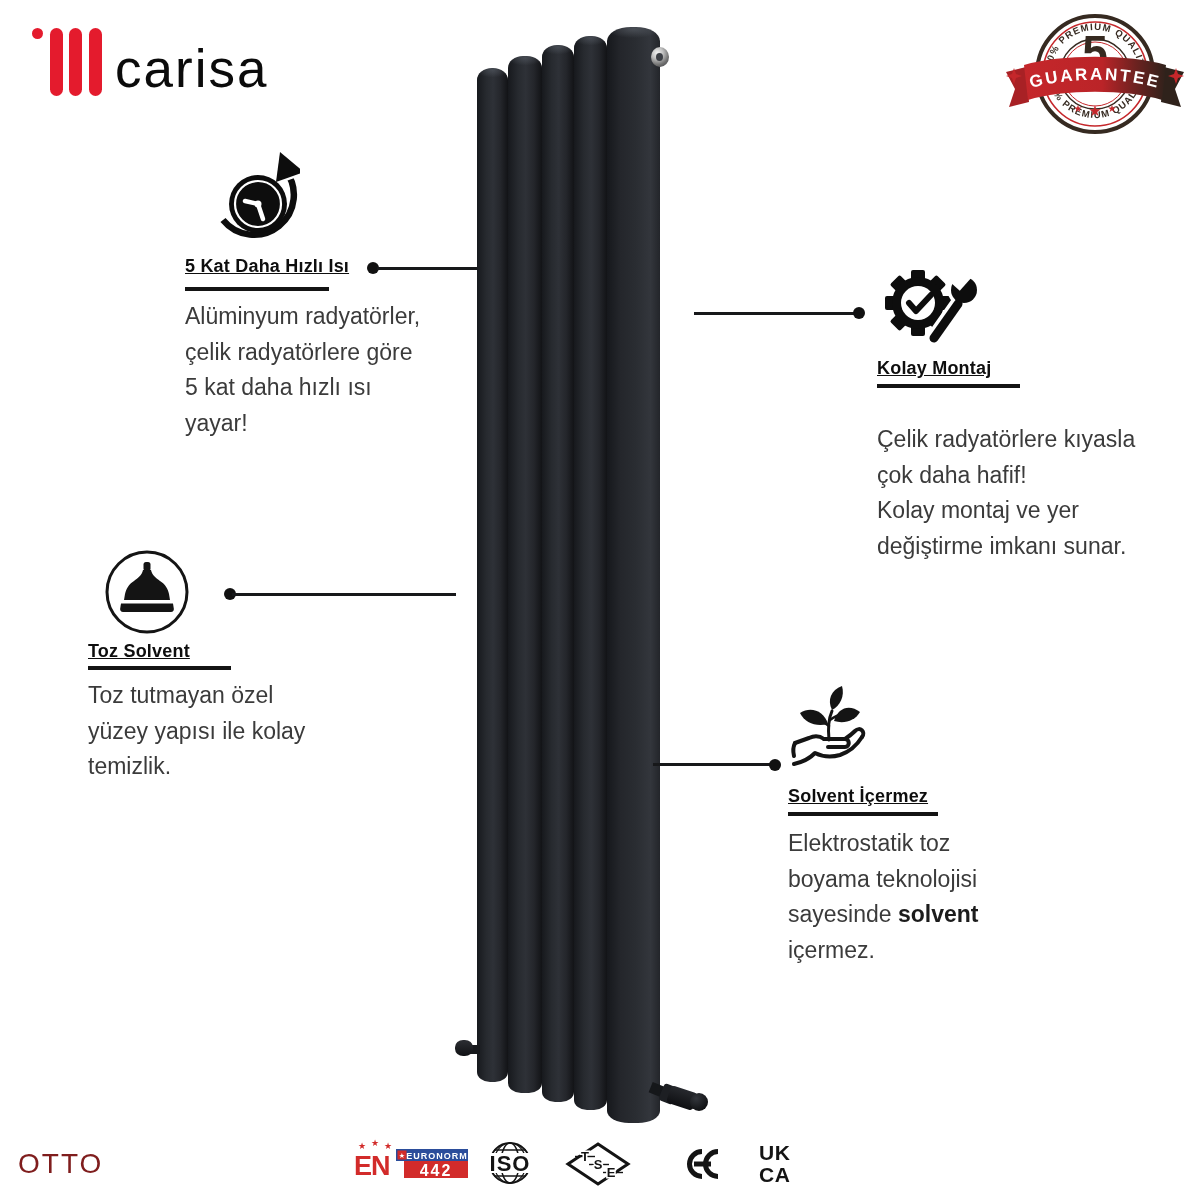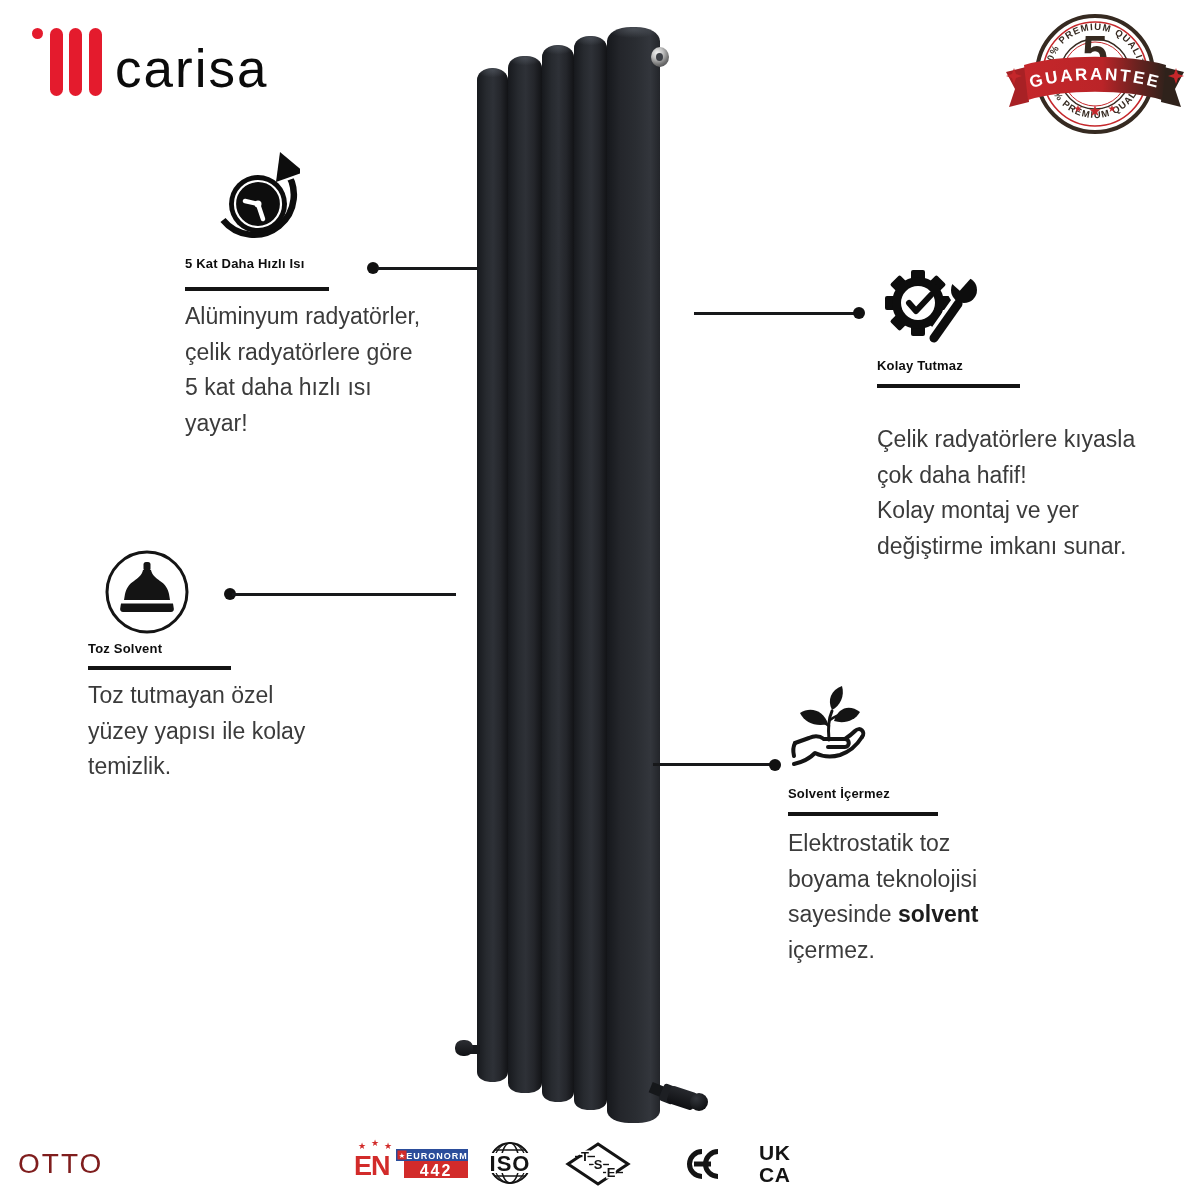--- a/index.html
+++ b/index.html
@@ -40,21 +40,21 @@
   .valve-bl { position:absolute; left:455px; top:1040px; width:18px; height:16px; border-radius:45%;
       background: linear-gradient(180deg,#2c2e33 0%, #101114 100%); }
   .valve-br-stem { position:absolute; left:650px; top:1085px; width:18px; height:11px; background:#15171a; transform:rotate(22deg); }
   .valve-br-nut  { position:absolute; left:661px; top:1085px; width:15px; height:18px; border-radius:3px; background:#1d1f23; transform:rotate(22deg); }
   .valve-br-barrel { position:absolute; left:668px; top:1089px; width:28px; height:18px; border-radius:4px;
       background: linear-gradient(180deg,#27292e 0%, #0e0f12 100%); transform:rotate(18deg); }
   .valve-br-knob { position:absolute; left:690px; top:1093px; width:18px; height:18px; border-radius:50%;
       background: radial-gradient(circle at 35% 30%, #33363c 0%, #0d0e10 80%); }
 
   
-  .feature-title { position:absolute; font-size:13px; font-weight:700; color:#0e0e0e; letter-spacing:.2px; }
+  .feature-title { position:absolute; font-size:18px; font-weight:700; color:#0e0e0e; letter-spacing:.2px;text-decoration:underline; }
   .feature-underline { position:absolute; height:4px; background:#141414; }
   .feature-body { position:absolute; font-size:23px; line-height:1.55; color:#3b3b3b; white-space:pre-line; width:280px; }
   .feature-body b { color:#1c1c1c; }
   .c-line { position:absolute; height:3px; background:#17181a; }
   .c-dot { position:absolute; width:12px; height:12px; border-radius:50%; background:#111; }
 
   
   .model-name { position:absolute; left:18px; top:1148px; font-size:28px; font-weight:400; letter-spacing:2px; color:#7f1d1d; }
   .cert { position:absolute; }
 </style>
@@ -155,21 +155,21 @@
     </g>
     <circle cx="40" cy="45" r="26" fill="#0d0d0d"></circle>
     <circle cx="40" cy="45" r="17" fill="#ffffff"></circle>
     <path d="M31,45 l7,8 l15,-16" fill="none" stroke="#0d0d0d" stroke-width="6" stroke-linecap="round" stroke-linejoin="round"></path>
     <path d="M56,80 L80,46" stroke="#ffffff" stroke-width="16" stroke-linecap="round"></path>
     <circle cx="86" cy="32" r="16.5" fill="#ffffff"></circle>
     <path d="M56,80 L80,46" stroke="#0d0d0d" stroke-width="9" stroke-linecap="round"></path>
     <circle cx="86" cy="32" r="13" fill="#0d0d0d"></circle>
     <rect x="80" y="6" width="12" height="26" fill="#ffffff" transform="rotate(42 86 19)"></rect>
   </svg>
-  <div class="feature-title" style="left:877px;top:358px">Kolay Tutmaz</div>
+  <div class="feature-title" style="left:877px;top:358px">Kolay Montaj</div>
   <div class="feature-underline" style="left:877px;top:384px;width:143px"></div>
   <div class="feature-body" style="left:877px;top:422px">Çelik radyatörlere kıyasla
 çok daha hafif!
 Kolay montaj ve yer
 değiştirme imkanı sunar.</div>
   <div class="c-line" style="left:694px;top:312px;width:162px"></div>
   <div class="c-dot" style="left:853px;top:307px"></div>
 
   <svg style="position:absolute;left:104px;top:549px" width="86" height="86" viewBox="0 0 86 86">
     <circle cx="43" cy="43" r="40" fill="#ffffff" stroke="#141414" stroke-width="3"></circle>

